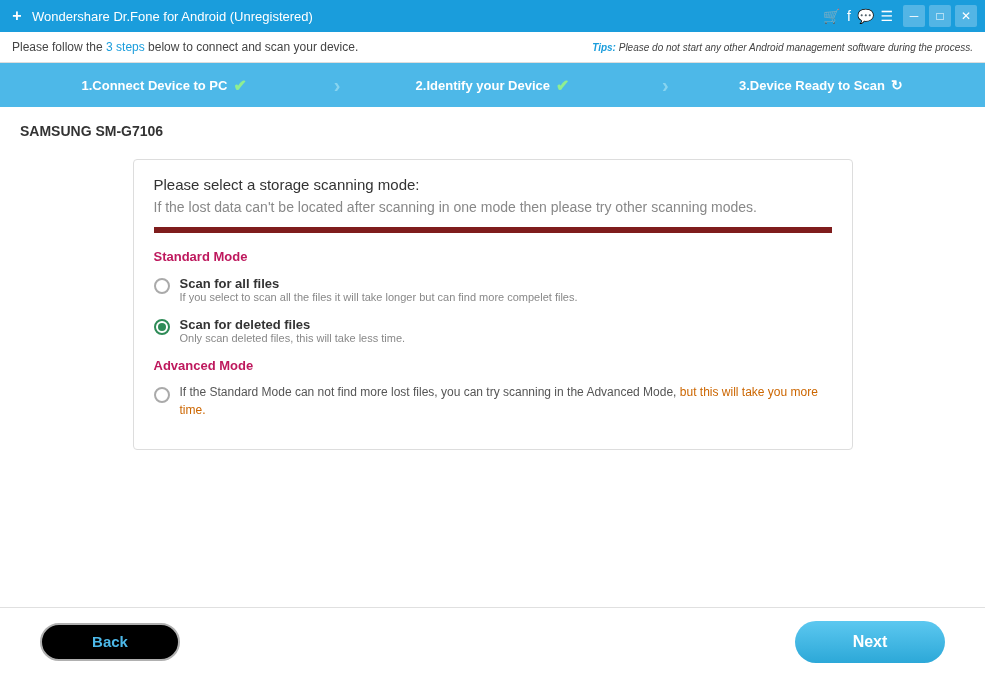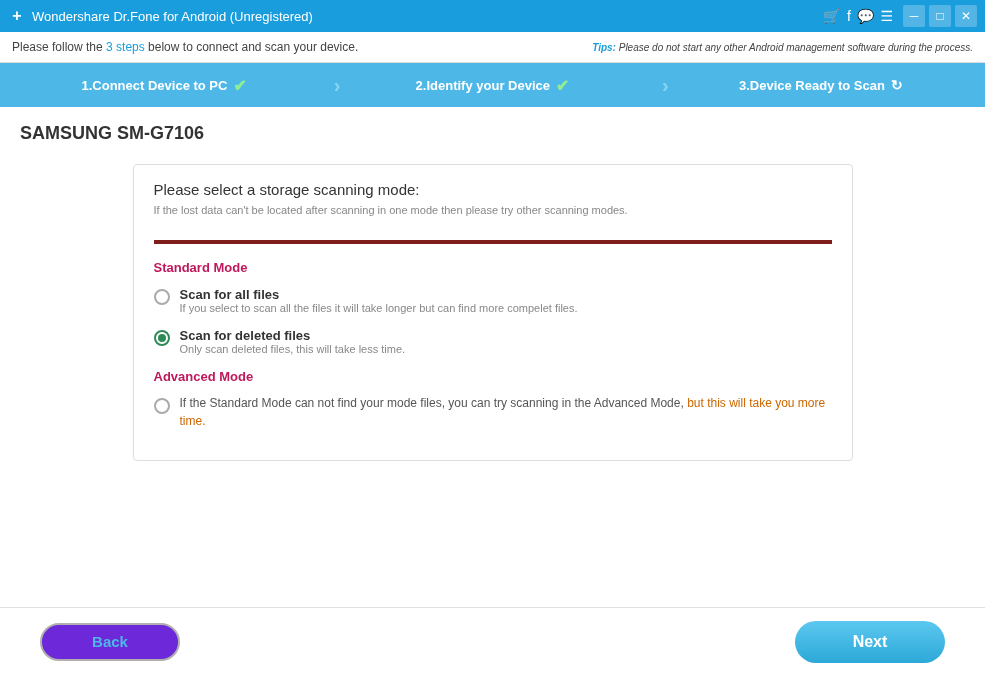--- a/index.html
+++ b/index.html
@@ -121,21 +121,21 @@
     .main-content {
       flex: 1;
       background: white;
       display: flex;
       flex-direction: column;
       padding: 16px 20px;
       overflow: hidden;
     }
 
     .device-name {
-      font-size: 18px;
+      font-size: 14px;
       color: #333;
       font-weight: bold;
       margin-bottom: 20px;
     }
 
     .scan-mode-section {
       border: 1px solid #ddd;
       border-radius: 4px;
       padding: 16px 20px;
       max-width: 720px;
@@ -143,25 +143,25 @@
       width: 100%;
     }
 
     .scan-mode-title {
       font-size: 15px;
       color: #333;
       margin-bottom: 6px;
     }
 
     .scan-mode-subtitle {
-      font-size: 11px;
+      font-size: 14px;
       color: #888;
       margin-bottom: 16px;
-      border-bottom: 4px solid #7f1d1d;
-      padding-bottom: 24px;
+      border-bottom: 6px solid #7f1d1d;
+      padding-bottom: 12px;
     }
 
     .mode-section-title {
       color: #be185d;
       font-weight: bold;
       font-size: 13px;
       margin-bottom: 12px;
     }
 
     .radio-option {
@@ -234,21 +234,21 @@
       justify-content: space-between;
       padding: 0 40px;
       border-top: 1px solid #e0e0e0;
       flex-shrink: 0;
     }
 
     .btn-back {
       width: 140px;
       height: 38px;
       border: 2px solid #b0b0b0;
-      background: #6d28d9;
+      background: #000000;
       border-radius: 20px;
       font-size: 15px;
       color: #4db8e8;
       font-weight: bold;
       cursor: pointer;
     }
 
     .btn-next {
       width: 150px;
       height: 42px;
@@ -340,21 +340,21 @@
         <div class="radio-label">Scan for deleted files</div>
         <div class="radio-desc">Only scan deleted files, this will take less time.</div>
       </div>
     </div>
 
     <div class="advanced-section">
       <div class="mode-section-title">Advanced Mode</div>
       <div class="radio-option">
         <div class="radio-circle" style="margin-top:4px;"></div>
         <div class="advanced-radio-desc">
-          <span>If the Standard Mode can not find your mode files, you can try scanning in the Advanced Mode, </span><span class="highlight">but this will take you more time.</span>
+          <span>If the Standard Mode can not find more lost files, you can try scanning in the Advanced Mode, </span><span class="highlight">but this will take you more time.</span>
         </div>
       </div>
     </div>
   </div>
 </div>
 
 <div class="footer">
   <button class="btn-back">Back</button>
   <button class="btn-next">Next</button>
 </div>

